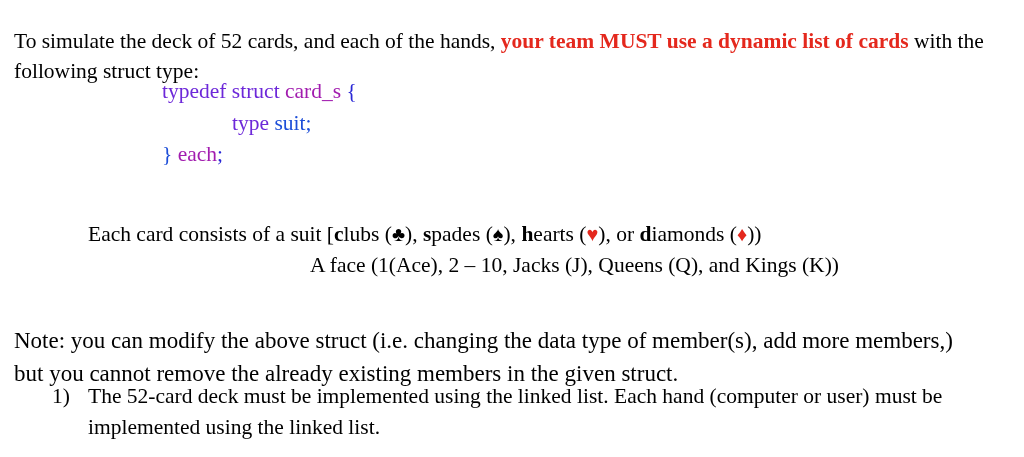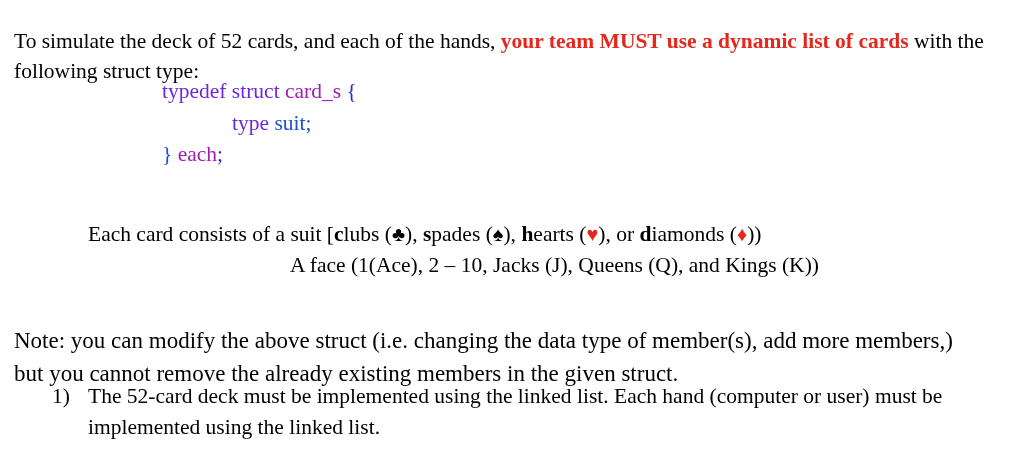--- a/index.html
+++ b/index.html
@@ -57,21 +57,21 @@
   .suit-line {
     position: absolute;
     left: 88px;
     top: 219px;
     font-size: 21.5px;
     white-space: nowrap;
     text-align: right;
   }
   .face-line {
     position: absolute;
-    left: 290px;
+    left: 310px;
     top: 250px;
     font-size: 21.5px;
     white-space: nowrap;
   }
   .b { font-weight: bold; }
   .sym-black { color: #000000; font-size: 20px; }
   .sym-red { color: #e4281d; font-size: 20px; }
 
   .note {
     position: absolute;

